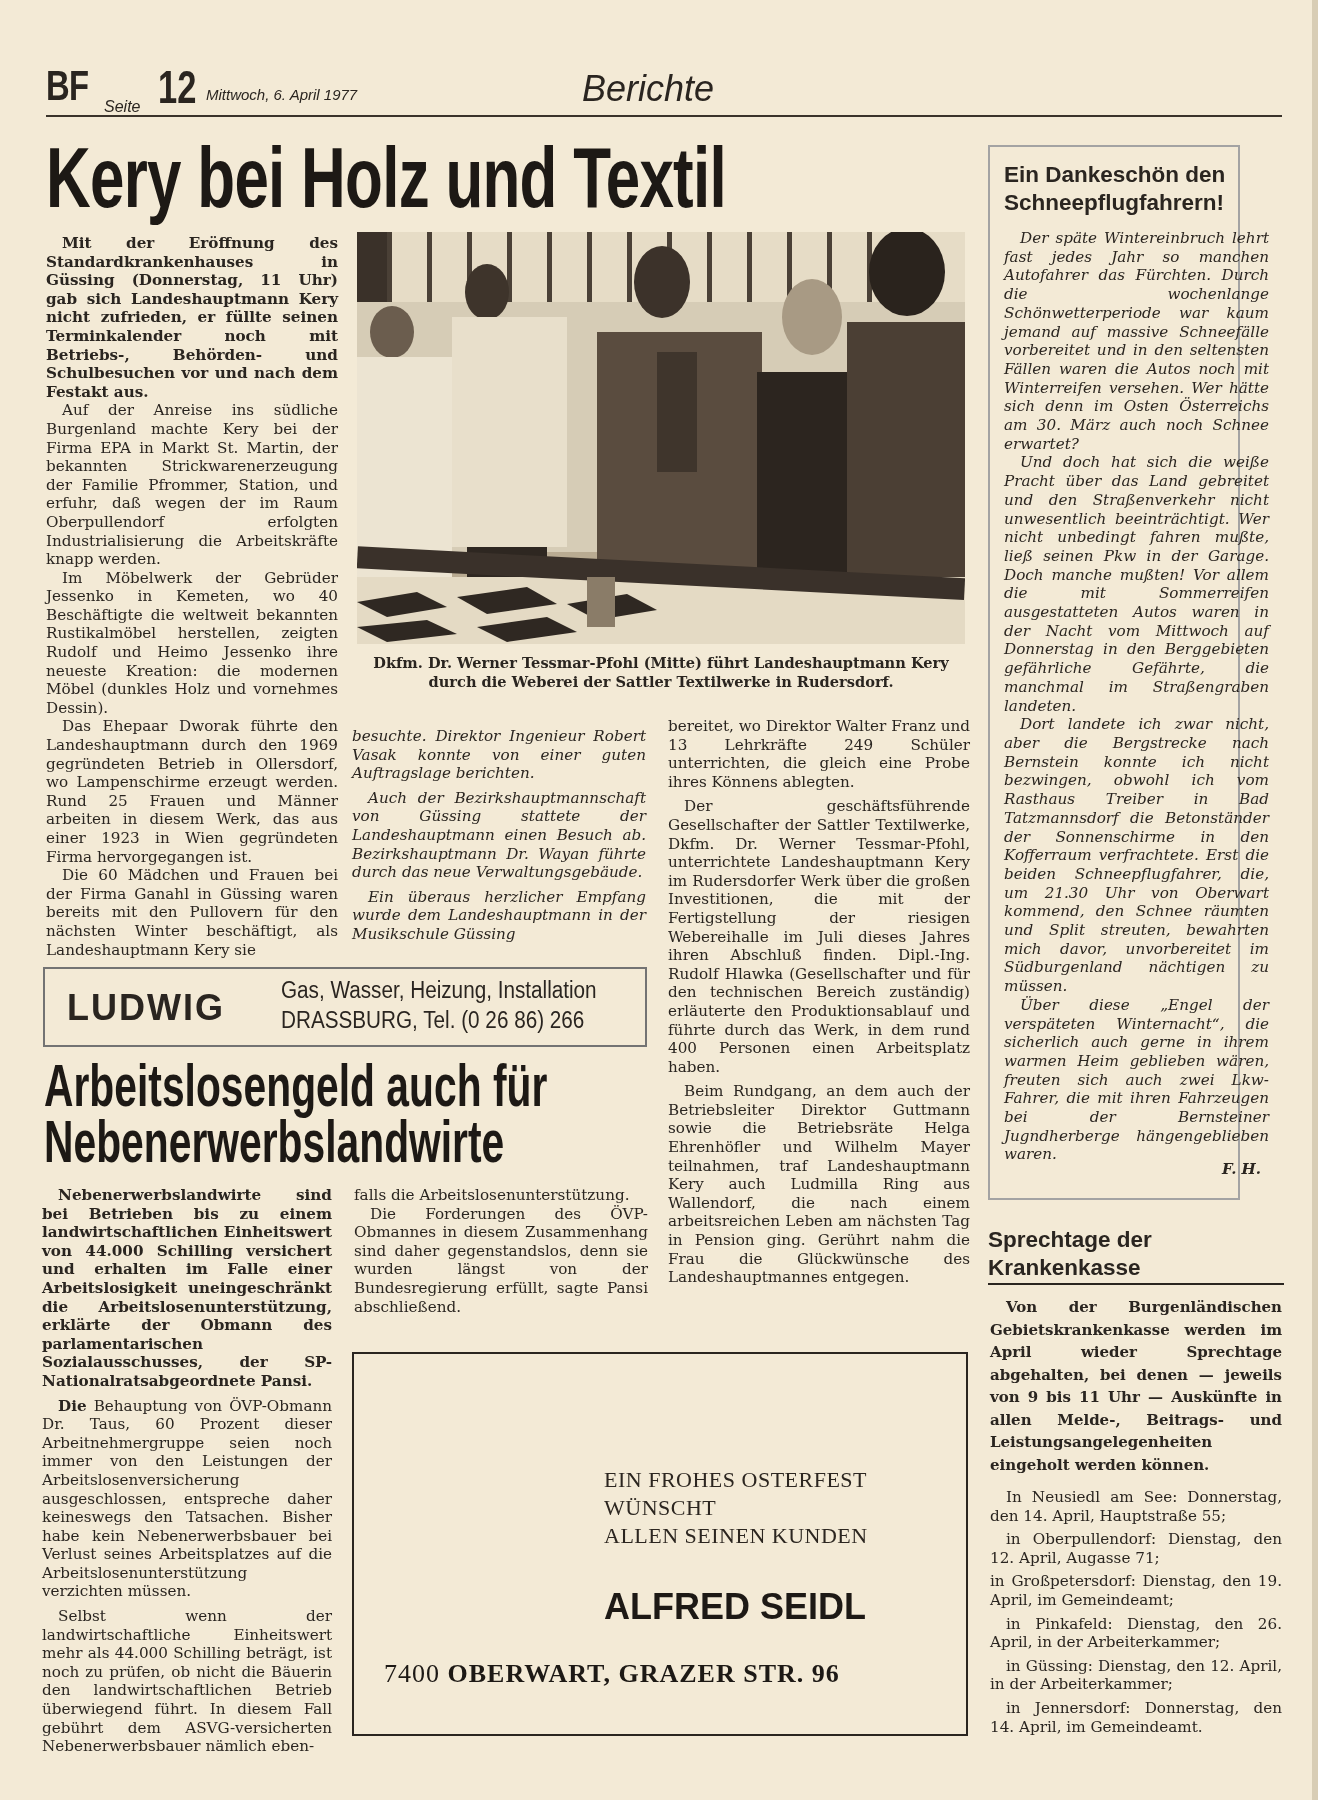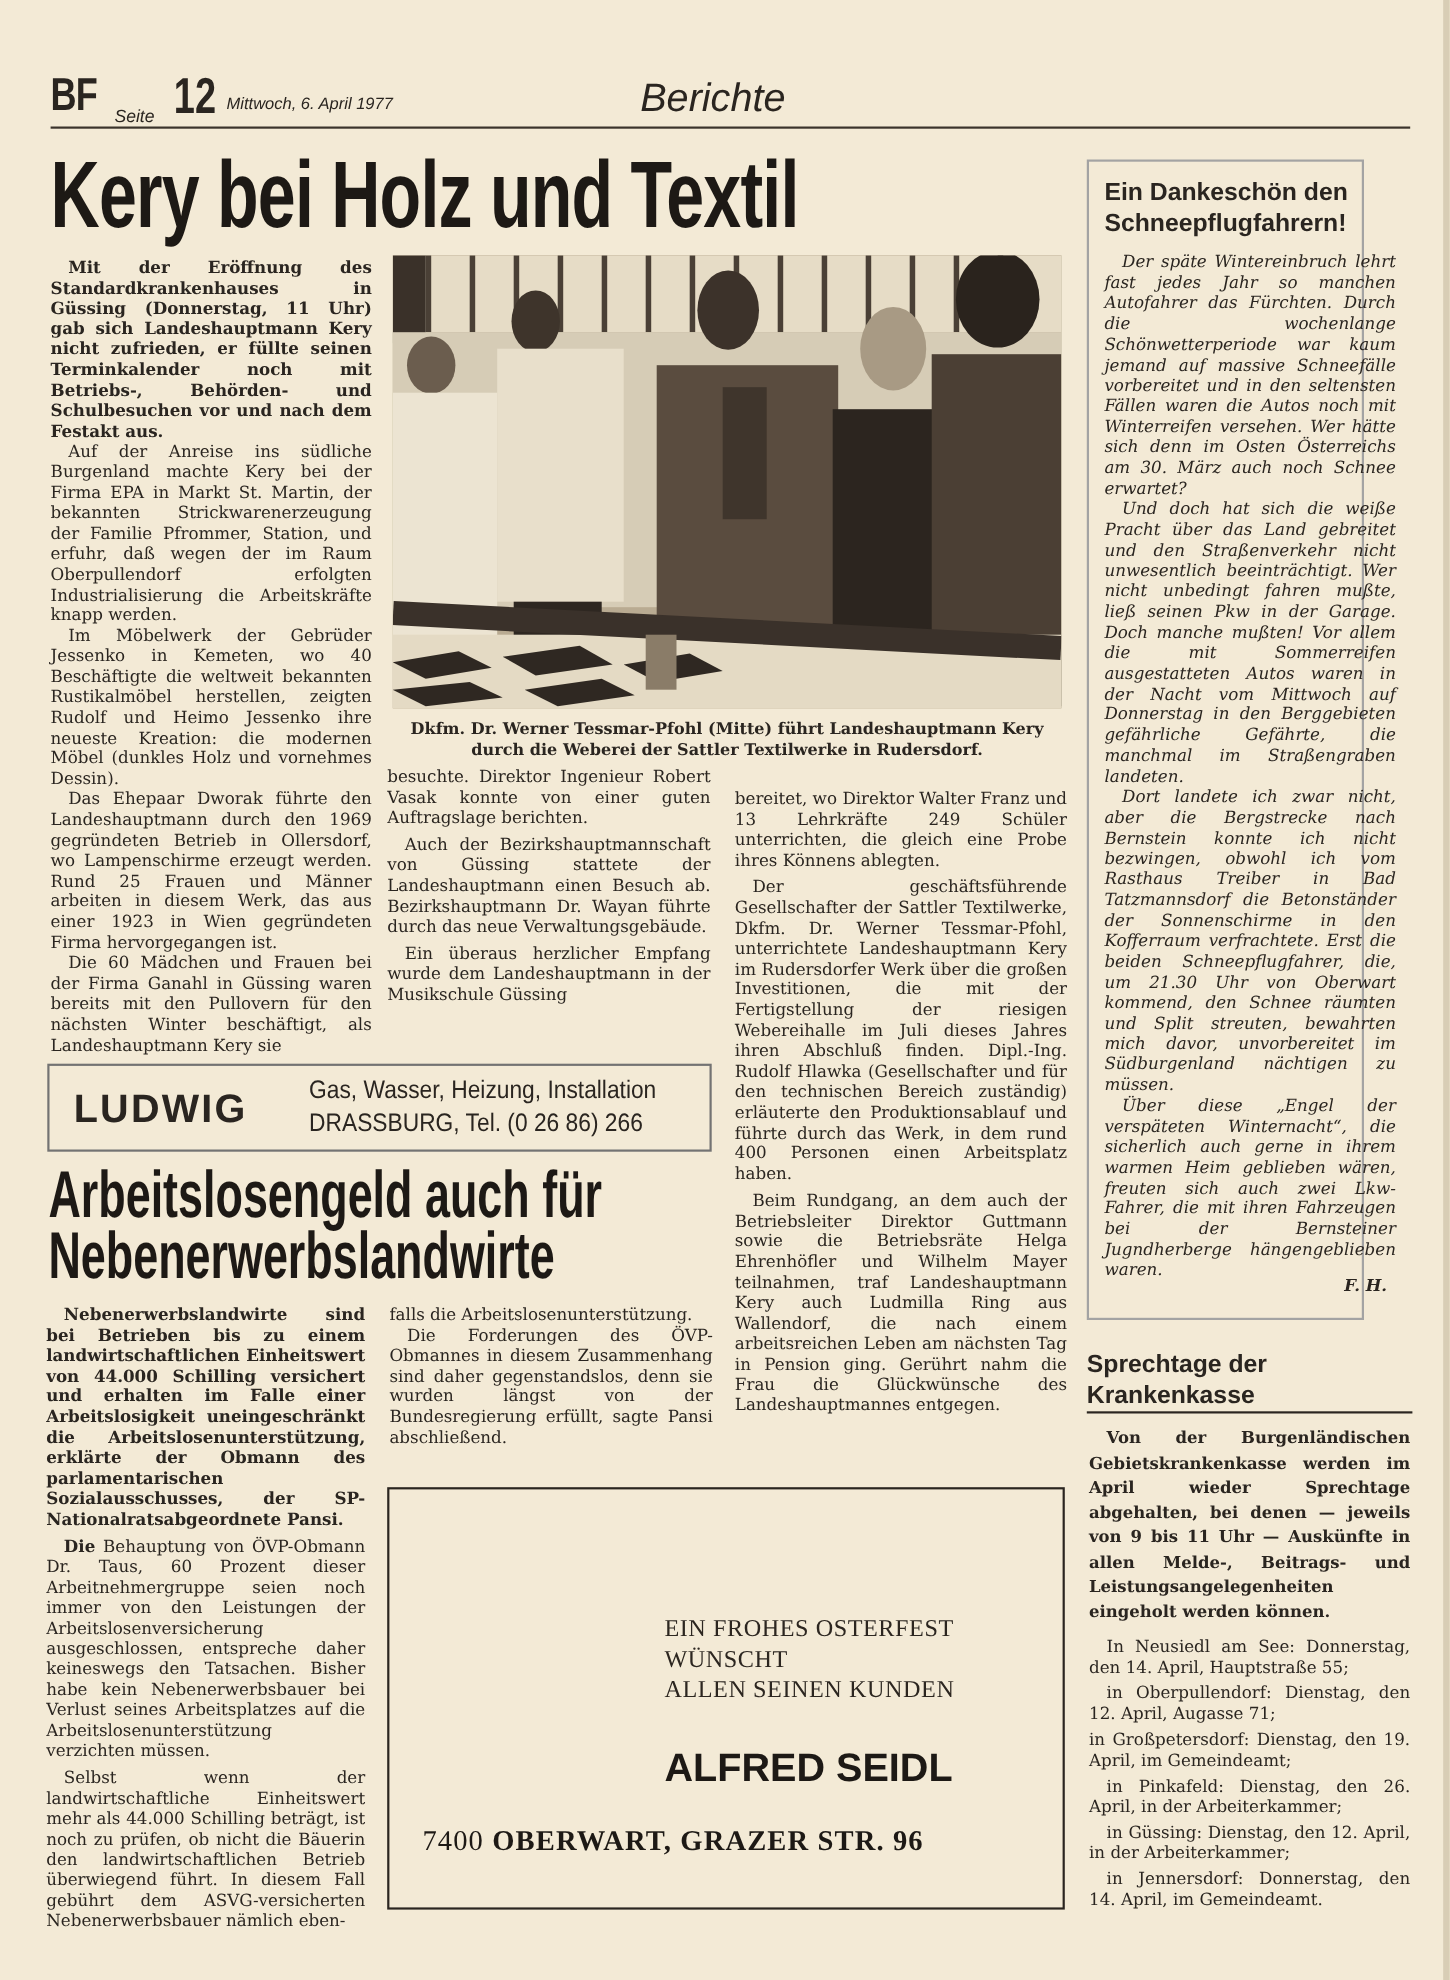--- a/index.html
+++ b/index.html
@@ -137,21 +137,21 @@
         <polygon points="210,372 270,362 300,378 240,388"></polygon>
         <polygon points="0,395 70,388 100,402 30,410"></polygon>
         <polygon points="120,395 190,385 220,400 150,410"></polygon>
       </g>
       <rect x="0" y="330" width="608" height="22" fill="#3a312a" transform="rotate(3 300 340)"></rect>
       <rect x="230" y="345" width="28" height="50" fill="#8a7c68"></rect>
     </svg>
   </div>
   <div class="caption">Dkfm. Dr. Werner Tessmar-Pfohl (Mitte) führt Landeshauptmann Kery durch die Weberei der Sattler Textilwerke in Rudersdorf.</div>
 
-  <div class="col" style="left:352px; top:697px; width:294px;">
+  <div class="col" style="left:352px; top:727px; width:294px;font-style:italic;">
     <p class="noindent">besuchte. Direktor Ingenieur Robert Vasak konnte von einer guten Auftragslage berichten.</p>
     <p class="gap">Auch der Bezirkshauptmannschaft von Güssing stattete der Landeshauptmann einen Besuch ab. Bezirkshauptmann Dr. Wayan führte durch das neue Verwaltungsgebäude.</p>
     <p class="gap">Ein überaus herzlicher Empfang wurde dem Landeshauptmann in der Musikschule Güssing</p>
   </div>
 
   <div class="col" style="left:668px; top:717px; width:302px;">
     <p class="noindent">bereitet, wo Direktor Walter Franz und 13 Lehrkräfte 249 Schüler unterrichten, die gleich eine Probe ihres Könnens ablegten.</p>
     <p class="gap">Der geschäftsführende Gesellschafter der Sattler Textilwerke, Dkfm. Dr. Werner Tessmar-Pfohl, unterrichtete Landeshauptmann Kery im Rudersdorfer Werk über die großen Investitionen, die mit der Fertigstellung der riesigen Webereihalle im Juli dieses Jahres ihren Abschluß finden. Dipl.-Ing. Rudolf Hlawka (Gesellschafter und für den technischen Bereich zuständig) erläuterte den Produktionsablauf und führte durch das Werk, in dem rund 400 Personen einen Arbeitsplatz haben.</p>
     <p class="gap">Beim Rundgang, an dem auch der Betriebsleiter Direktor Guttmann sowie die Betriebsräte Helga Ehrenhöfler und Wilhelm Mayer teilnahmen, traf Landeshauptmann Kery auch Ludmilla Ring aus Wallendorf, die nach einem arbeitsreichen Leben am nächsten Tag in Pension ging. Gerührt nahm die Frau die Glückwünsche des Landeshauptmannes entgegen.</p>
   </div>

